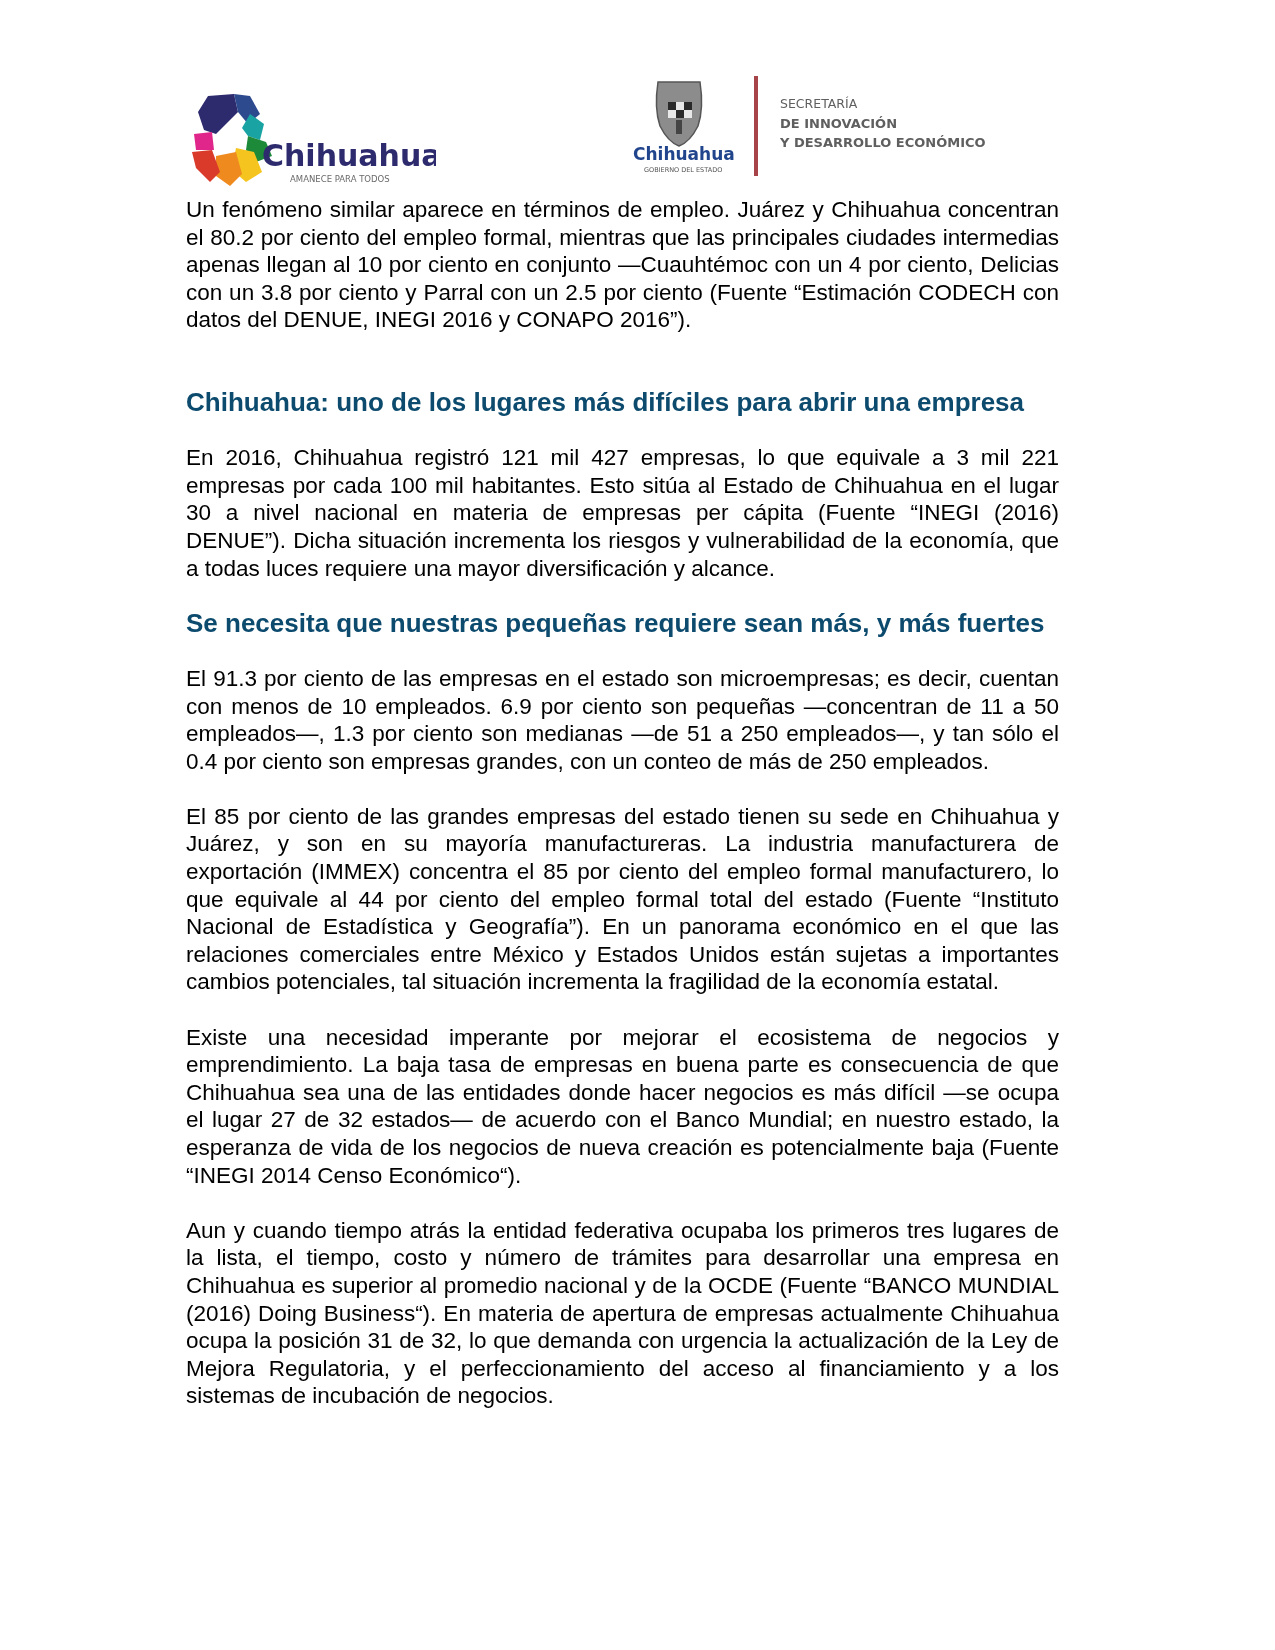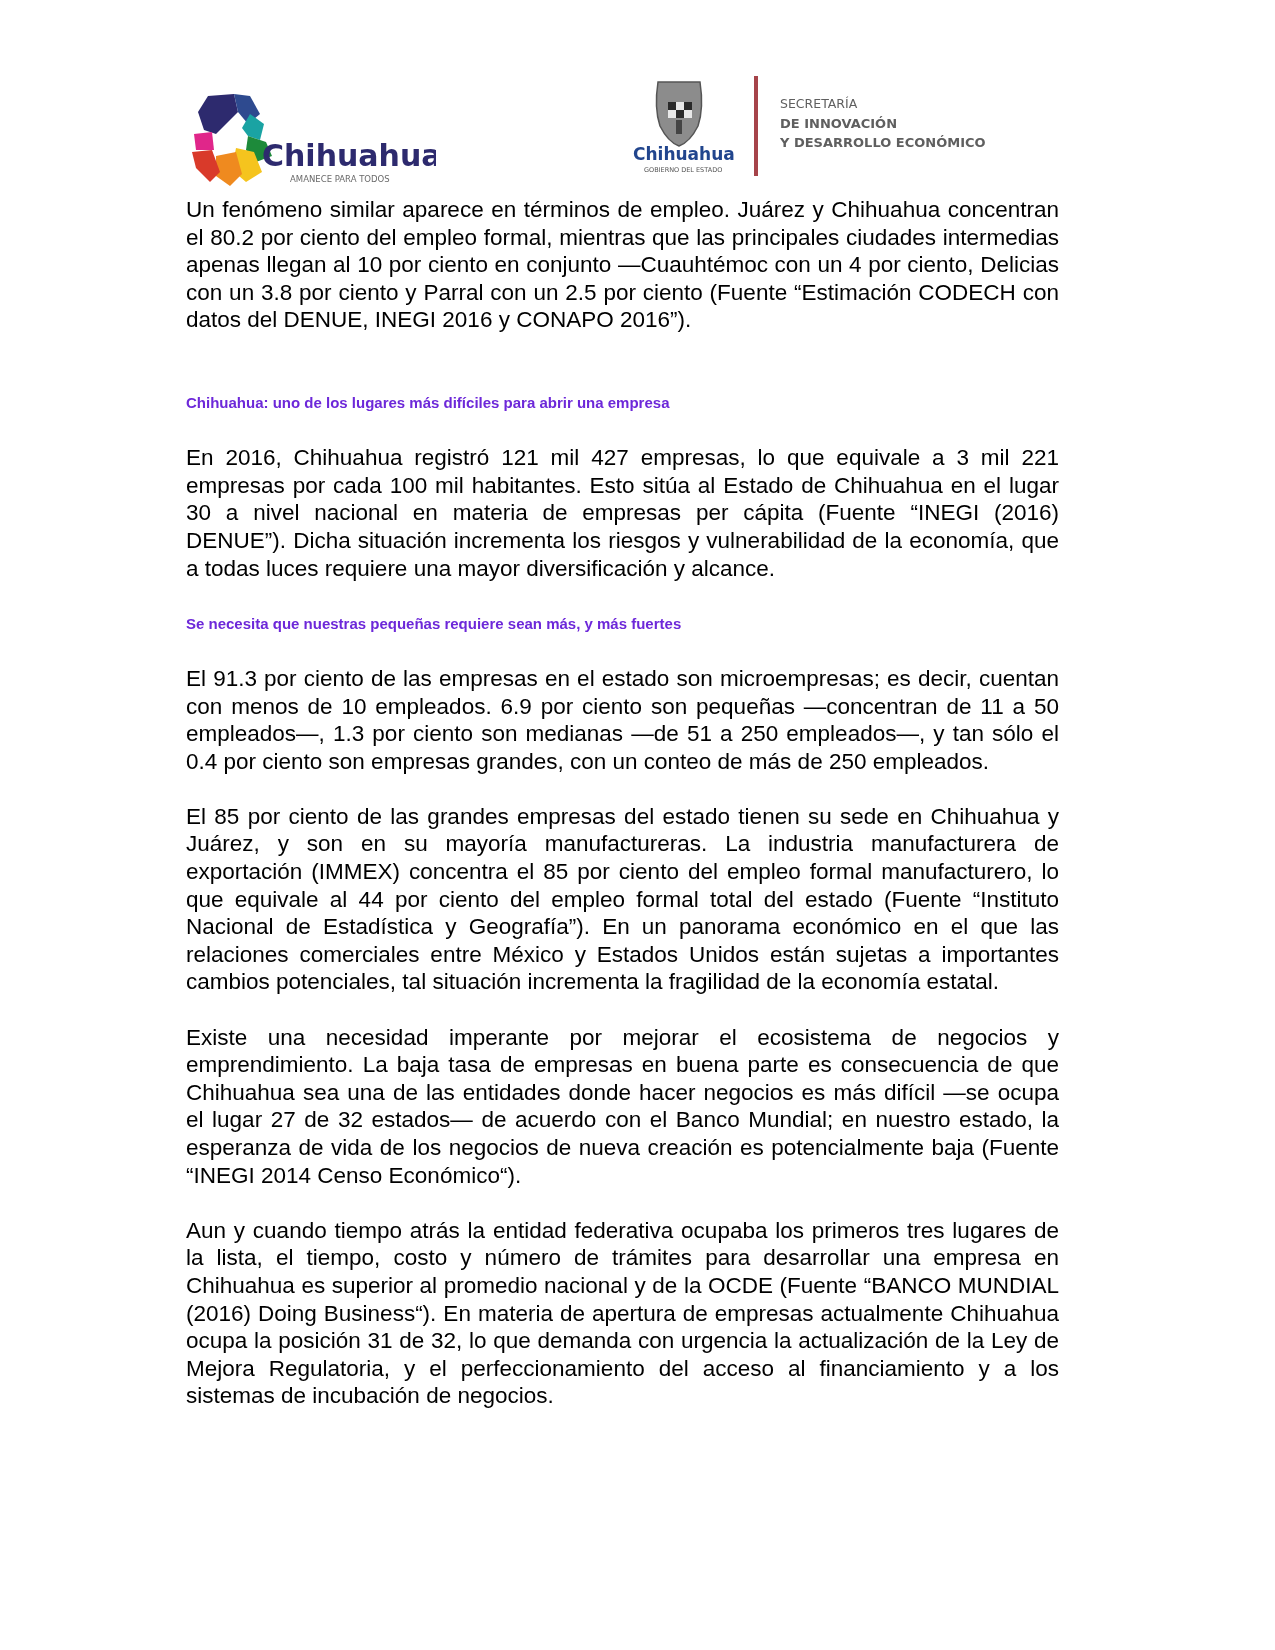--- a/index.html
+++ b/index.html
@@ -2,21 +2,21 @@
 <html><head>
 <meta charset="utf-8">
 <style>
   html, body { margin:0; padding:0; background:#ffffff; }
   body { width:1275px; height:1650px; position:relative; overflow:hidden; font-family:"Liberation Sans", sans-serif; color:#000; }
   .header { position:absolute; left:0; top:0; width:1275px; height:200px; }
   .logo-left { position:absolute; left:186px; top:90px; width:250px; height:96px; }
   .logo-right { position:absolute; left:628px; top:76px; width:400px; height:100px; }
   .body-text { position:absolute; left:170px; top:196px; width:873px; font-size:22.5px; line-height:27.6px;margin-left:16px; }
   .para { margin:0; text-align:justify; }
-  .heading { margin:0; color:#6d28d9; font-size:15px; line-height:27.6px; }
+  .heading { margin:0; color:#0c4a6e; font-size:26px; line-height:27.6px; }
   .gap1 { height:27.6px; }
   .gap2 { height:55px; }
 </style>
 </head>
 <body>
 
 <div class="header">
 
   <svg class="logo-left" viewBox="0 0 250 96">
     <g>

